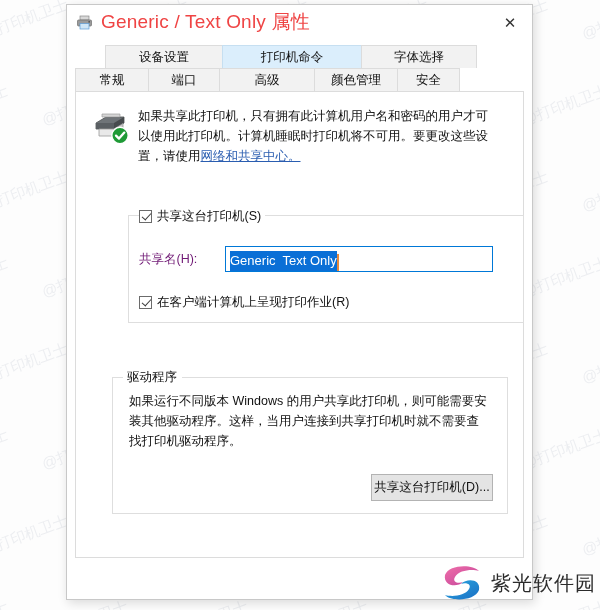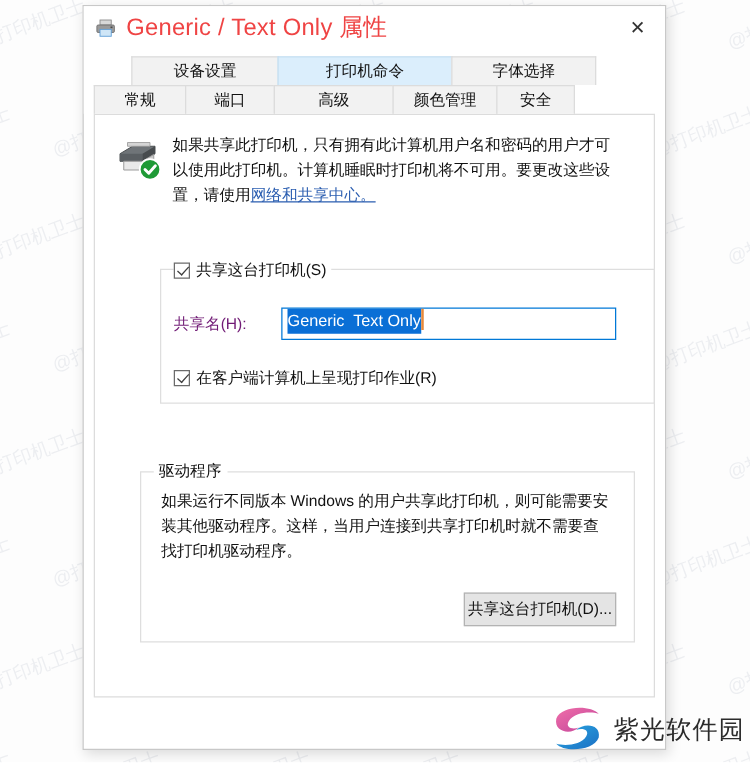--- a/index.html
+++ b/index.html
@@ -227,22 +227,22 @@
     font-size: 12.5px;
     color: #701a75;
     width: 86px;
   }
   .textbox {
     width: 268px;
     height: 26px;
     border: 1px solid #0078d7;
     background: #ffffff;
     display: flex;
-    align-items: flex-start;
-    padding: 0 0 12px 4px;
+    align-items: flex-end;
+    padding: 0 0 0 4px;
     box-sizing: border-box;
     position: relative;
   }
   .sel-text {
     background: #0a6fd6;
     color: #ffffff;
     font-size: 13px;
     padding: 1px 0 2px 0;
     white-space: pre;
     line-height: 17px;

